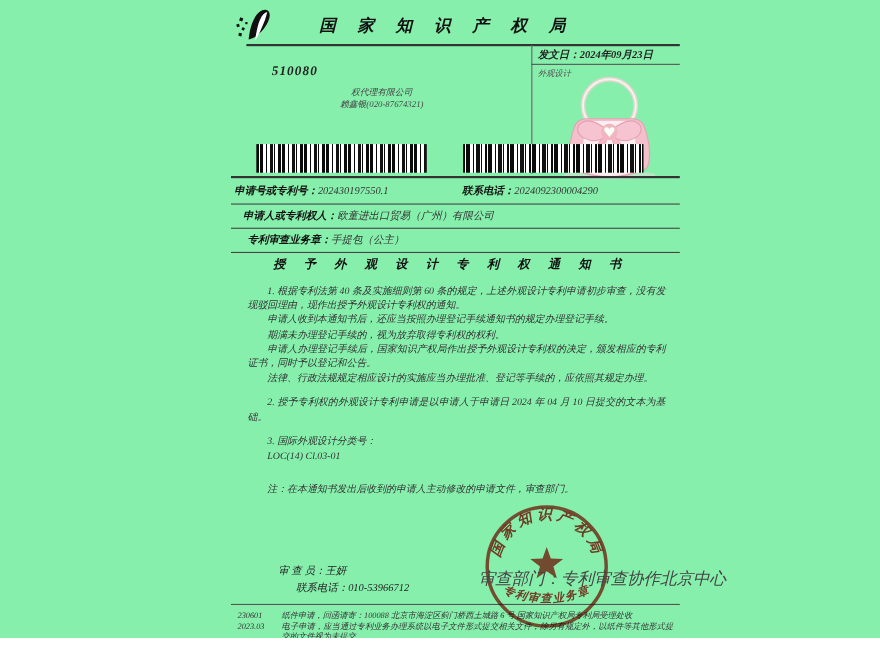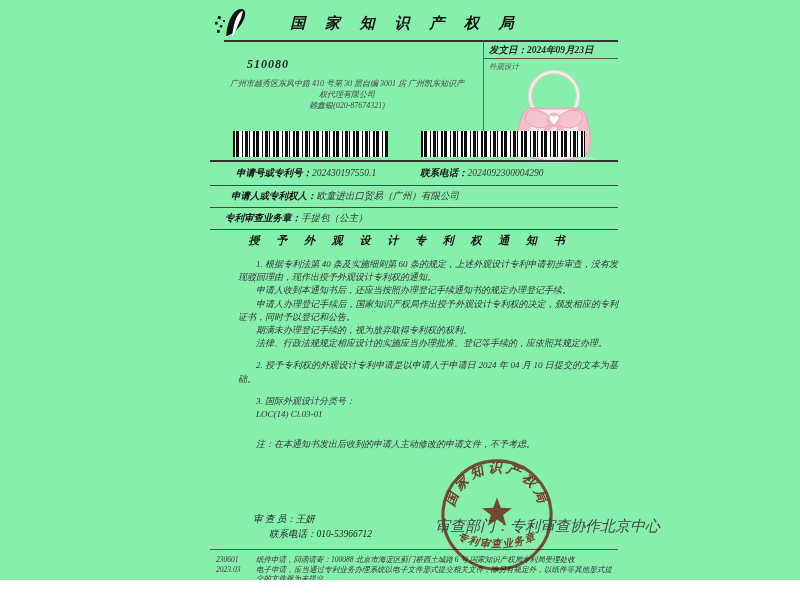--- a/index.html
+++ b/index.html
@@ -15,21 +15,21 @@
   .postal{top:57px;left:247px;font-size:12px;font-weight:bold;letter-spacing:1px;}
   .addr{top:78px;left:222px;width:250px;text-align:center;font-size:8px;color:#444;line-height:11px;}
   .barcode{position:absolute;top:131px;height:26px;
         background:repeating-linear-gradient(90deg,#0a0a0a 0 2px,#fff 2px 3px,#0a0a0a 3px 6px,#fff 6px 9px,#0a0a0a 9px 10px,#fff 10px 12px,#111 12px 15px,#fff 15px 16px,#0a0a0a 16px 17px,#fff 17px 20px);}
   .field-row{position:absolute;font-size:9.5px;white-space:nowrap;}
   .field-label{font-weight:bold;color:#111;}
   .field-value{color:#333;}
   .notice-title{top:233px;left:206px;width:408px;text-align:center;font-size:11px;
         font-weight:bold;letter-spacing:7px;color:#111;}
   .body-text{top:258px;left:225px;width:380px;font-size:9px;line-height:13.2px;
-        text-align:justify;color:#333;margin-left:13px;}
+        text-align:justify;color:#333;}
   .body-text p{margin:0;text-indent:2em;}
   .body-text p.gap{margin-top:9px;}
   .classification{margin:0;text-indent:3.5em;}
   .note{margin-top:17px !important;}
   .examiner-block{position:absolute;font-size:9.5px;color:#222;}
   .seal-wrap{position:absolute;left:438px;top:456px;width:118px;height:118px;
         mix-blend-mode:multiply;opacity:.92;}
   .dept{top:517px;left:435px;font-size:15px;color:#444;z-index:1;}
   .fineprint-codes{top:555px;left:216px;font-size:7.5px;line-height:9.5px;color:#333;}
   .fineprint{top:555px;left:256px;width:356px;font-size:7.5px;line-height:9.5px;
@@ -91,57 +91,56 @@
       <path d="M62,50 Q44,36 36,46 Q32,56 48,60 Q58,60 62,54 Z" fill="#f6c3d0" stroke="#e79fb0" stroke-width="1"></path>
       <path d="M66,50 Q84,36 92,46 Q96,56 80,60 Q70,60 66,54 Z" fill="#f6c3d0" stroke="#e79fb0" stroke-width="1"></path>
 
       <circle cx="64" cy="52" r="7.5" fill="#f3b3c3"></circle>
       <path d="M64,57 L59.5,51.5 Q58,48.5 60.5,47.5 Q63,46.8 64,49 Q65,46.8 67.5,47.5 Q70,48.5 68.5,51.5 Z" fill="#fdfbfc" stroke="#d9c7a8" stroke-width="0.7"></path>
     </svg>
   </div>
 
   <div class="abs postal">510080</div>
   <div class="abs addr">
-    <div>广州市越秀区东风中路 410 号第 30 层自编 3001 房  广州凯东知识产</div>
     <div>权代理有限公司</div>
     <div>赖鑫银(020-87674321)</div>
   </div>
 
   <div class="barcode" style="left:233px;width:155px;"></div>
   <div class="barcode" style="left:421px;width:164px;"></div>
 
   <div class="hline" style="top:160px;left:210px;width:408px;height:1.8px;"></div>
-  <div class="field-row" style="top:167px;left:236px;text-align:right;">
+  <div class="field-row" style="top:167px;left:213px;text-align:right;">
     <span class="field-label">申请号或专利号：</span><span class="field-value">202430197550.1</span>
   </div>
   <div class="field-row" style="top:167px;left:420px;">
     <span class="field-label">联系电话：</span><span class="field-value">2024092300004290</span>
   </div>
   <div class="hline" style="top:185px;left:210px;width:408px;background:#444;"></div>
-  <div class="field-row" style="top:190px;left:231px;">
+  <div class="field-row" style="top:190px;left:221px;">
     <span class="field-label">申请人或专利权人：</span><span class="field-value">欧童进出口贸易（广州）有限公司</span>
   </div>
   <div class="hline" style="top:207px;left:210px;width:408px;background:#444;"></div>
   <div class="field-row" style="top:212px;left:225px;">
     <span class="field-label">专利审查业务章：</span><span class="field-value">手提包（公主）</span>
   </div>
   <div class="hline" style="top:229px;left:210px;width:408px;background:#444;"></div>
 
   <div class="abs notice-title">授 予 外 观 设 计 专 利 权 通 知 书</div>
 
   <div class="abs body-text">
     <p>1. 根据专利法第 40 条及实施细则第 60 条的规定，上述外观设计专利申请初步审查，没有发现驳回理由，现作出授予外观设计专利权的通知。</p>
     <p>申请人收到本通知书后，还应当按照办理登记手续通知书的规定办理登记手续。</p>
+    <p>期满未办理登记手续的，视为放弃取得专利权的权利。</p>
     <p>申请人办理登记手续后，国家知识产权局作出授予外观设计专利权的决定，颁发相应的专利证书，同时予以登记和公告。</p>
-    <p>期满未办理登记手续的，视为放弃取得专利权的权利。</p>
     <p>法律、行政法规规定相应设计的实施应当办理批准、登记等手续的，应依照其规定办理。</p>
     <p class="gap">2. 授予专利权的外观设计专利申请是以申请人于申请日 2024 年 04 月 10 日提交的文本为基础。</p>
     <p class="gap">3. 国际外观设计分类号：</p>
     <p class="classification">LOC(14) Cl.03-01</p>
-    <p class="gap note">注：在本通知书发出后收到的申请人主动修改的申请文件，不予考虑。</p>
+    <p class="gap note">注：在本通知书发出后收到的申请人主动修改的申请文件，审查部门。</p>
   </div>
 
   <div class="examiner-block" style="top:513px;left:253px;">
     <span>审 查 员：</span><span>王妍</span>
   </div>
   <div class="examiner-block" style="top:528px;left:253px;margin-left:16px;">
     <span>联系电话：</span><span>010-53966712</span>
   </div>
 
   <div class="abs dept">

